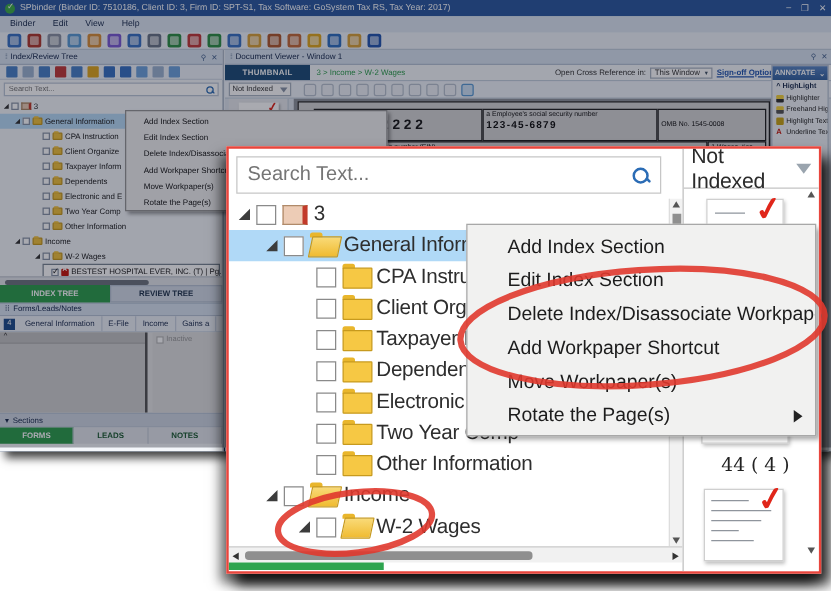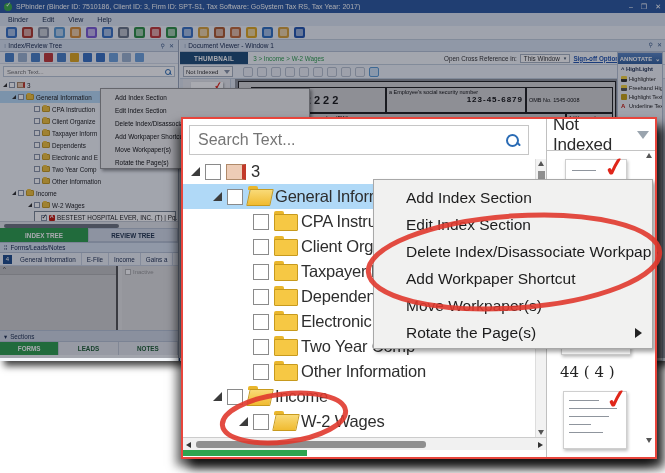--- a/index.html
+++ b/index.html
@@ -107,21 +107,21 @@
   .dvic { width:10px; height:10px; border:1px solid #b9c2cf; border-radius:2px; background:#eef2f8; margin-left:4px; }
   .dvic.on{ background:#cfe4f7; border-color:#5b9bd5; }
   .tstrip { position:absolute; left:3px; top:39px; width:48px; bottom:0; background:#e8eaee; border-right:1px solid #c4cfdd;}
   .tcard { position:absolute; left:8px; top:3px; width:32px; height:36px; background:#fff; box-shadow:1px 1px 2px rgba(0,0,0,.3); }
   .redck { position:absolute; color:#e0261a; font-weight:bold; transform:rotate(-8deg); }
   .sketch { position:absolute; background:#9aa0a8; height:1px; }
   .page { position:absolute; left:55px; top:39px; right:47px; bottom:0; background:#8f949c; }
   .sheet { position:absolute; left:3px; top:2px; right:2px; bottom:0; background:#d6d6d6; border:1px solid #222; }
   .cell { position:absolute; border:1px solid #222; font-size:5.5px; color:#111; padding:1px 2px; }
   .code22 { font-weight:bold; font-size:11px; letter-spacing:3px; text-align:center; color:#1a1a1a; }
-  .ssn-val { font-size:8px; font-weight:bold; letter-spacing:1px;text-align:right; }
+  .ssn-val { font-size:8px; font-weight:bold; letter-spacing:1px; }
   .annot { position:absolute; right:2px; top:12px; width:46px; bottom:0; background:#f2f5f9; border:1px solid #b9c4d4; }
   .annot-h { height:11px; background:linear-gradient(#5b86c4,#35639f); color:#fff; font-size:6px; font-weight:bold; display:flex; align-items:center; justify-content:center; gap:3px;}
   .annot-sec { font-size:5.8px; color:#1c2d4e; padding:2px 3px; font-weight:bold; }
   .annot-row { display:flex; align-items:center; gap:2px; font-size:5.6px; color:#222; padding:1.5px 3px; white-space:nowrap; overflow:hidden;}
   .a-ic { width:6px; height:6px; flex:0 0 auto; border-radius:1px; }
   .a-ic.i1{ background:linear-gradient(#f5d33d 50%, #333 50%);} .a-ic.i2{ background:linear-gradient(#f5d33d 50%, #555 50%);}
   .a-ic.i3{ background:#caa516;} .a-ic.i4{ background:transparent; color:#c61a0e; font-weight:bold; font-size:6px; line-height:6px;}
   .dvhead-ctl { position:absolute; right:3px; top:1px; color:#44618c; font-size:6px; display:flex; gap:4px; }
 
   
@@ -579,21 +579,21 @@
         <div class="pcard" style="left:18px;top:40px;width:62px;height:58px">
           <span class="redck bigck" style="right:0px;top:-8px">✓</span>
           <span class="sketch" style="left:6px;top:10px;width:24px"></span>
           <span class="sketch" style="left:6px;top:22px;width:40px"></span>
           <span class="sketch" style="left:20px;top:34px;width:30px"></span>
         </div>
         <div class="pcard" style="left:14px;top:212px;width:70px;height:24px">
           <span class="sketch" style="left:5px;top:6px;width:20px"></span>
           <span class="sketch" style="left:5px;top:14px;width:55px"></span>
         </div>
-        <div class="pagecount" style="left:13px;top:244px">44 ( 4 )</div>
+        <div class="pagecount" style="left:30px;top:244px">44 ( 4 )</div>
         <div class="pcard" style="left:16px;top:272px;width:64px;height:58px">
           <span class="redck bigck" style="right:-2px;top:-8px">✓</span>
           <span class="sketch" style="left:5px;top:8px;width:30px"></span>
           <span class="sketch" style="left:5px;top:16px;width:48px"></span>
           <span class="sketch" style="left:5px;top:24px;width:40px"></span>
           <span class="sketch" style="left:5px;top:32px;width:22px"></span>
           <span class="sketch" style="left:5px;top:40px;width:34px"></span>
         </div>
         <div class="prscroll">
             <span class="up"></span>

